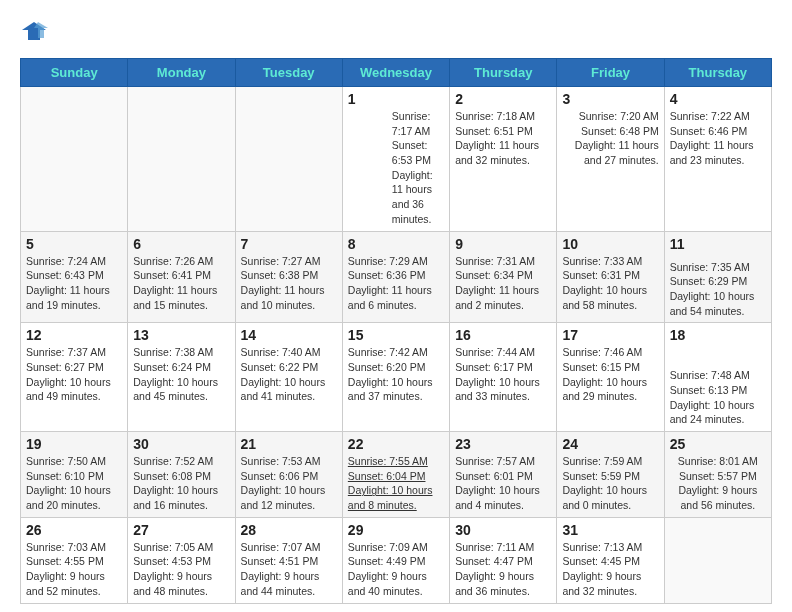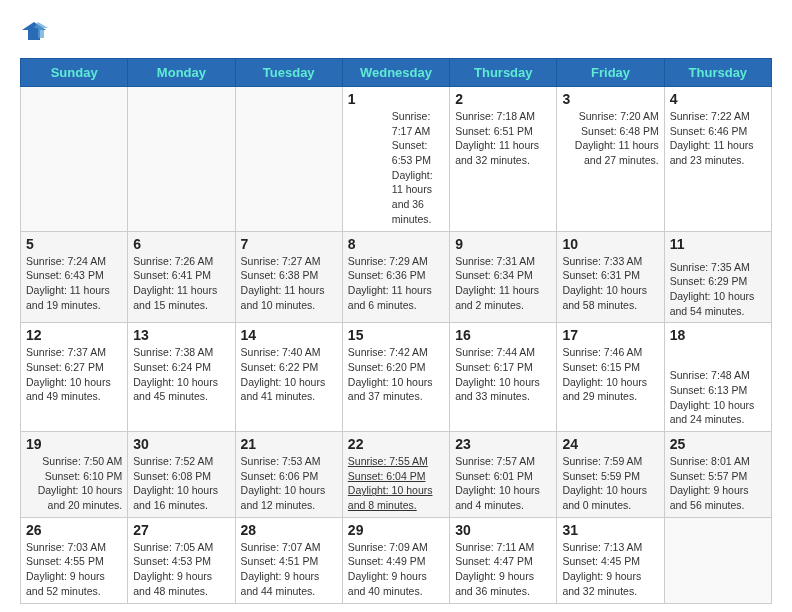--- a/index.html
+++ b/index.html
@@ -242,21 +242,21 @@
           <div class="day-number">18</div>
           <div class="day-info" style="white-space: pre-line; margin-top: 25px;">Sunrise: 7:48 AM
 Sunset: 6:13 PM
 Daylight: 10 hours
 and 24 minutes.</div>
         </td>
       </tr>
       <tr>
         <td>
           <div class="day-number">19</div>
-          <div class="day-info" style="white-space: pre-line; text-align: right;">Sunrise: 7:50 AM
+          <div class="day-info" style="white-space: pre-line;">Sunrise: 7:50 AM
 Sunset: 6:10 PM
 Daylight: 10 hours
 and 20 minutes.</div>
         </td>
         <td>
           <div class="day-number">30</div>
           <div class="day-info" style="white-space: pre-line;">Sunrise: 7:52 AM
 Sunset: 6:08 PM
 Daylight: 10 hours
 and 16 minutes.</div>
@@ -284,21 +284,21 @@
         </td>
         <td>
           <div class="day-number">24</div>
           <div class="day-info" style="white-space: pre-line;">Sunrise: 7:59 AM
 Sunset: 5:59 PM
 Daylight: 10 hours
 and 0 minutes.</div>
         </td>
         <td>
           <div class="day-number">25</div>
-          <div class="day-info" style="white-space: pre-line;">Sunrise: 8:01 AM
+          <div class="day-info" style="white-space: pre-line; text-align: center;">Sunrise: 8:01 AM
 Sunset: 5:57 PM
 Daylight: 9 hours
 and 56 minutes.</div>
         </td>
       </tr>
       <tr>
         <td>
           <div class="day-number">26</div>
           <div class="day-info" style="white-space: pre-line;">Sunrise: 7:03 AM
 Sunset: 4:55 PM

